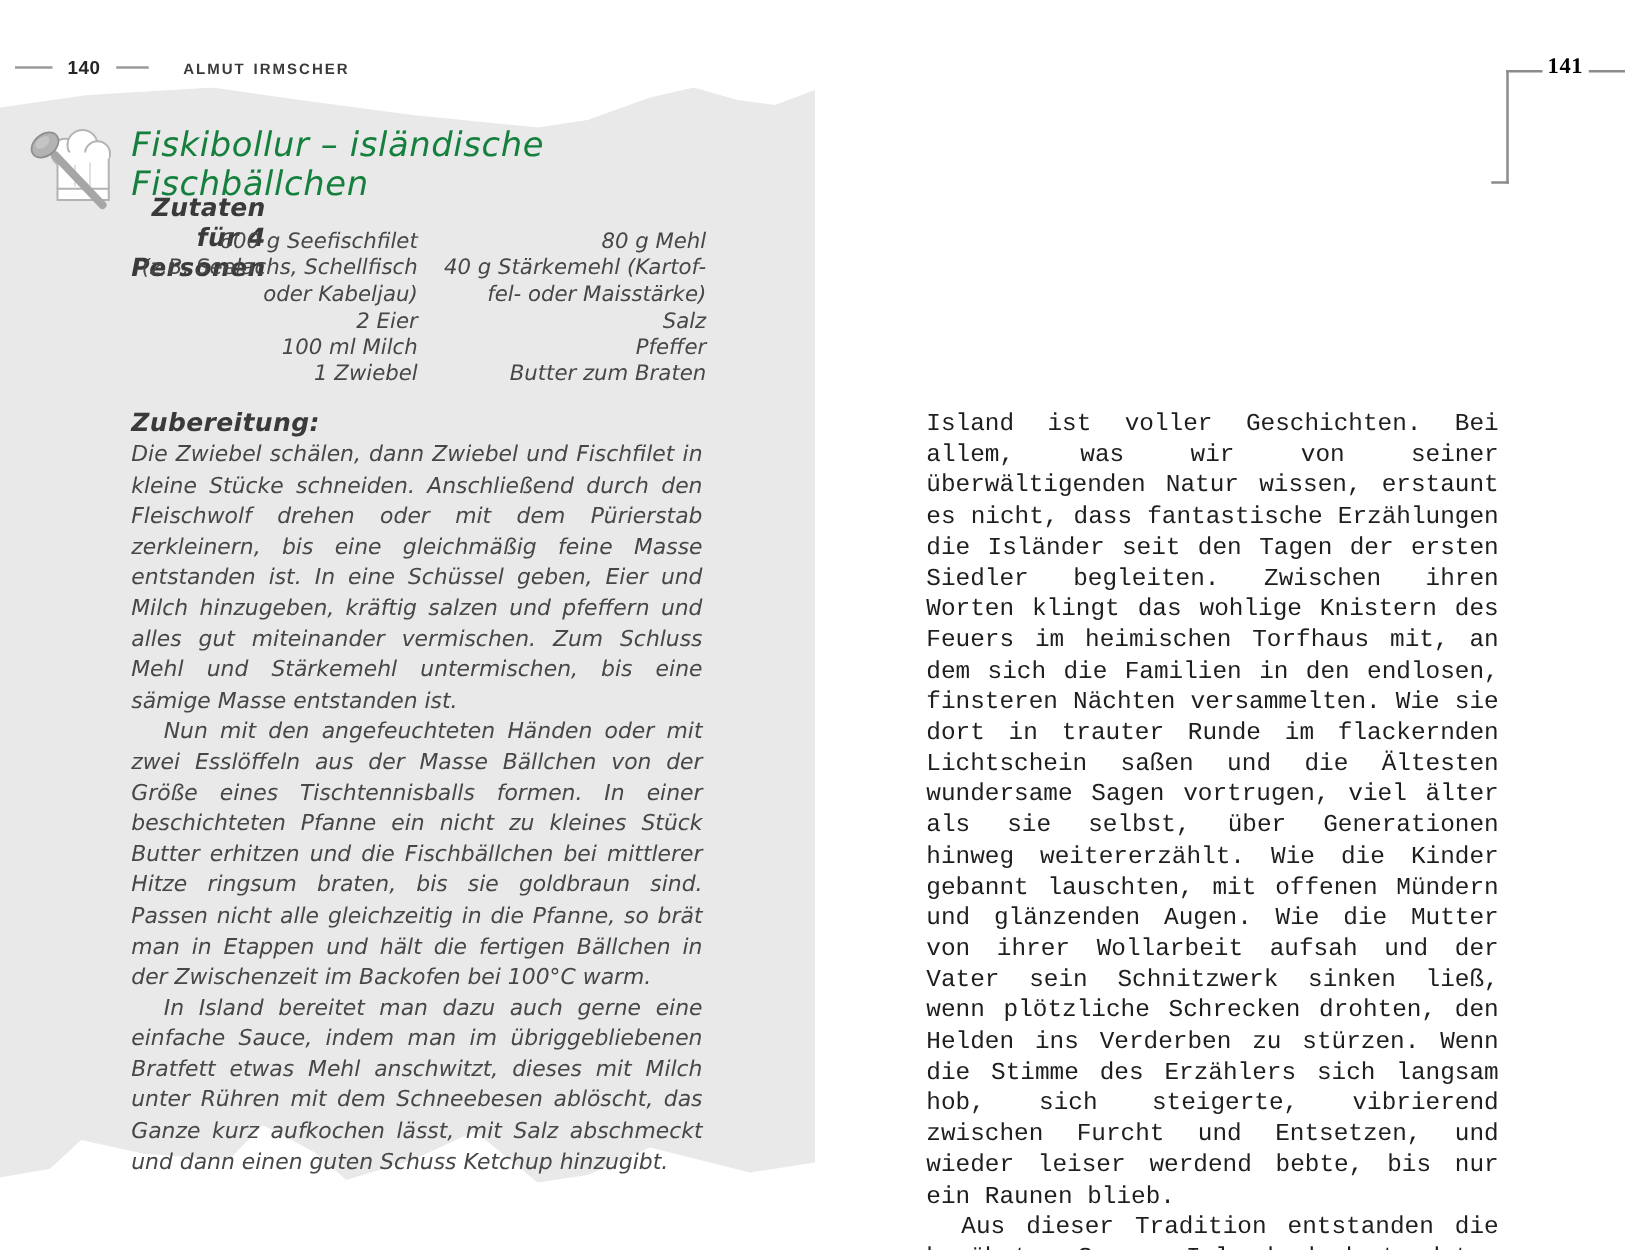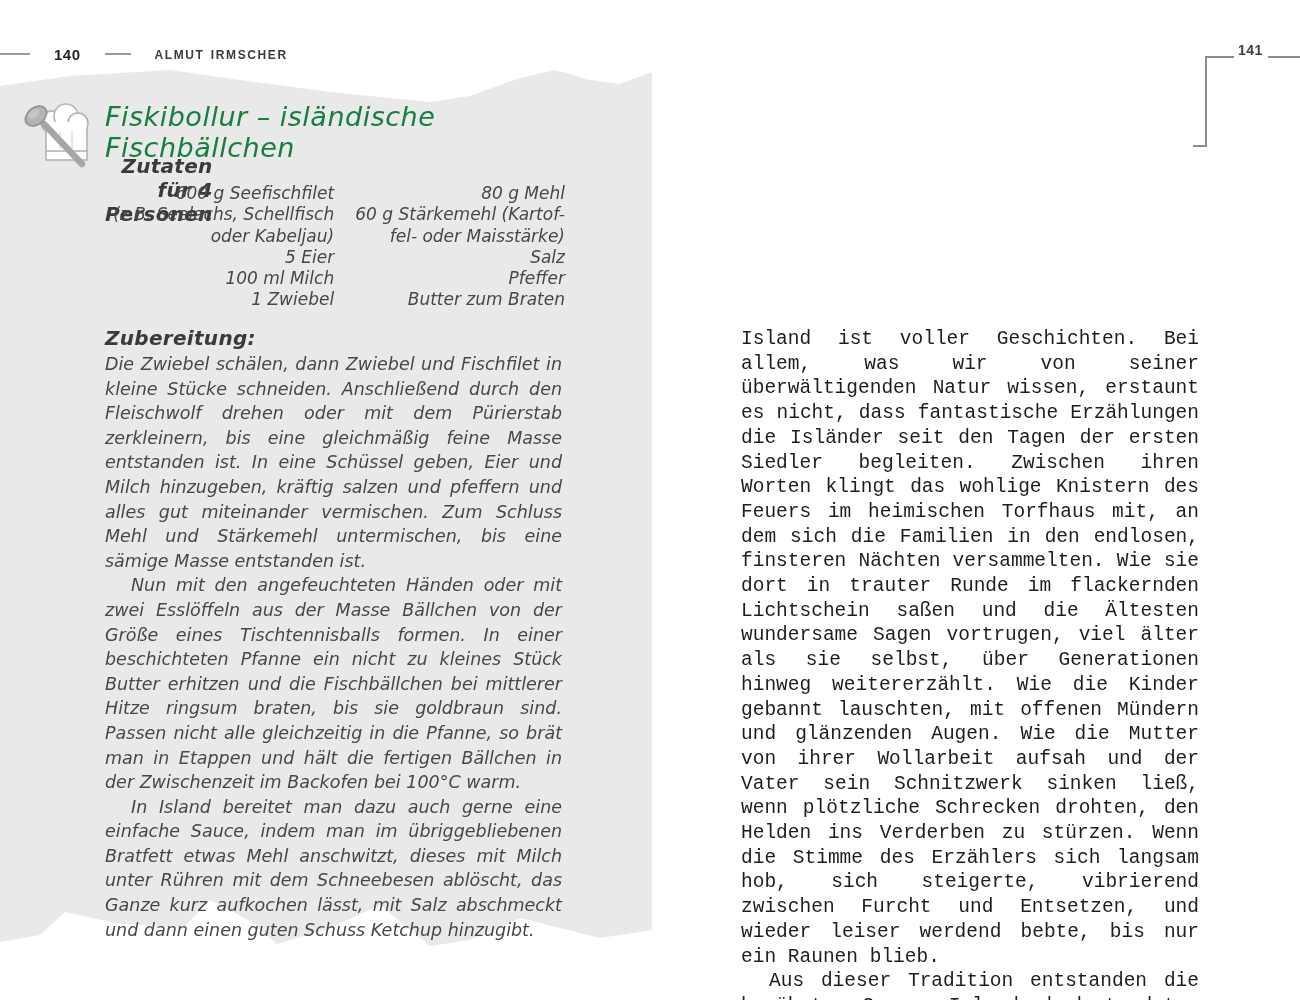--- a/index.html
+++ b/index.html
@@ -1,37 +1,37 @@
 <!DOCTYPE html>
 <html><head>
 <meta charset="utf-8">
 <style>
   * { margin: 0; padding: 0; box-sizing: border-box; }
   html, body { width: 1300px; height: 1000px; background: #ffffff; overflow: hidden; }
   body { position: relative; font-family: "Liberation Sans", sans-serif; }
 
   
   .hdr-left {
-    position: absolute; left: 0; top: 44px; height: 20px;
-    display: flex; align-items: center; gap: 24px;
+    position: absolute; left: 12px; top: 44px; height: 20px;
+    display: flex; align-items: center; gap: 12px;
   }
   .rule { height: 2px; background: #9a9a9a; display: inline-block; }
   .rule-a { width: 30px; }
   .rule-b { width: 26px; }
   .pagenum {
     font-size: 15px; font-weight: bold; color: #262626; letter-spacing: .5px;
   }
   .running-header {
-    margin-left: 0; font-variant: small-caps; text-transform: lowercase;
+    margin-left: 16px; font-variant: small-caps; text-transform: lowercase;
     font-size: 17px; font-weight: 600; letter-spacing: 1.6px; color: #3a3a3a;
   }
   .pagenum-right {
     position: absolute; left: 1234px; top: 42px;
-    font-size: 14px; font-weight: bold; color: #404040; letter-spacing: .5px;
-    background: #fff; padding: 0 4px; z-index: 3;
+    font-size: 18px; font-weight: bold; color: #000000; letter-spacing: .5px;
+    background: #fff; padding: 0 4px; z-index: 3; font-family: Liberation Serif, serif;
   }
   .brk { position: absolute; background: #8c8c8c; z-index: 2; }
   .brk-h-left  { left: 1205px; top: 56px; width: 34px; height: 2px; }
   .brk-h-right { left: 1268px; top: 56px; width: 32px; height: 2px; }
   .brk-v       { left: 1205px; top: 56px; width: 2px;  height: 91px; }
   .brk-foot    { left: 1193px; top: 145px; width: 14px; height: 2px; }
 
   
   .torn-panel {
     position: absolute; left: 0; top: 60px; width: 652px; height: 895px;
@@ -135,27 +135,27 @@
 
     <h1 class="recipe-title">Fiskibollur – isländische Fischbällchen</h1>
 
     <h2 class="recipe-h2 hand h2-zutaten">Zutaten für 4 Personen</h2>
 
     <div class="ingredients">
       <ul class="ing-col ing-col-1 hand">
         <li>600 g Seefischfilet</li>
         <li>(z.B. Seelachs, Schellfisch</li>
         <li>oder Kabeljau)</li>
-        <li>5 Eier</li>
+        <li>2 Eier</li>
         <li>100 ml Milch</li>
         <li>1 Zwiebel</li>
       </ul>
       <ul class="ing-col ing-col-2 hand">
         <li>80 g Mehl</li>
-        <li>60 g Stärkemehl (Kartof-</li>
+        <li>40 g Stärkemehl (Kartof-</li>
         <li>fel- oder Maisstärke)</li>
         <li>Salz</li>
         <li>Pfeffer</li>
         <li>Butter zum Braten</li>
       </ul>
     </div>
 
     <h2 class="recipe-h2 hand h2-zuber">Zubereitung:</h2>
 
     <div class="prep hand">

